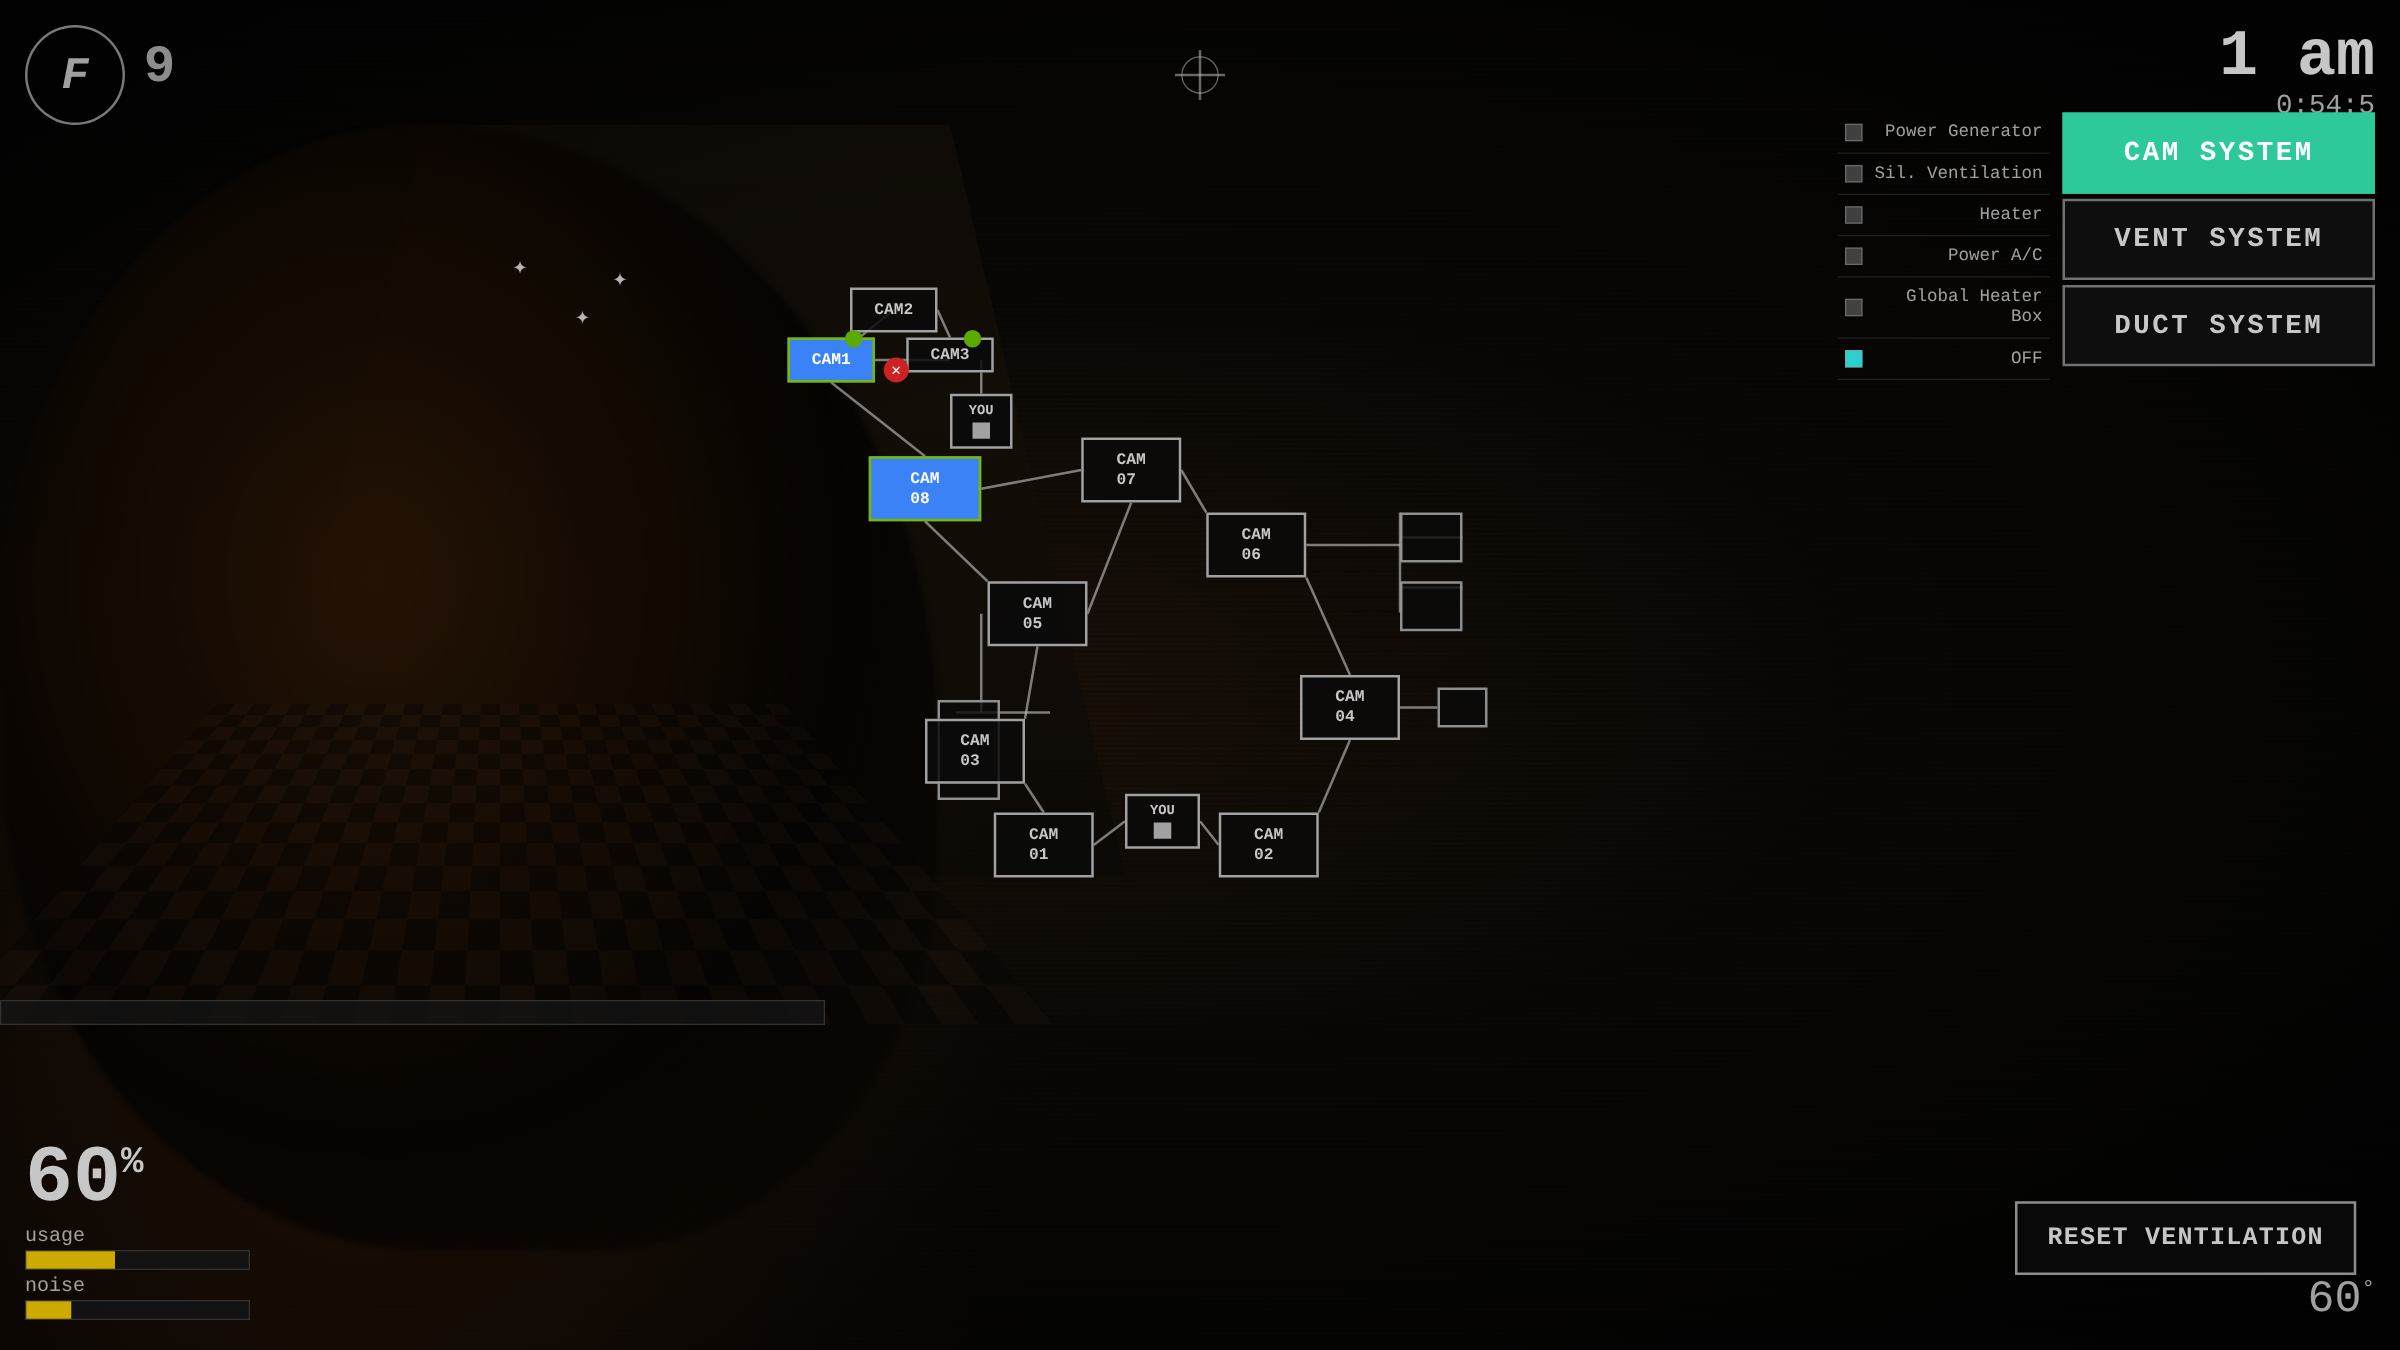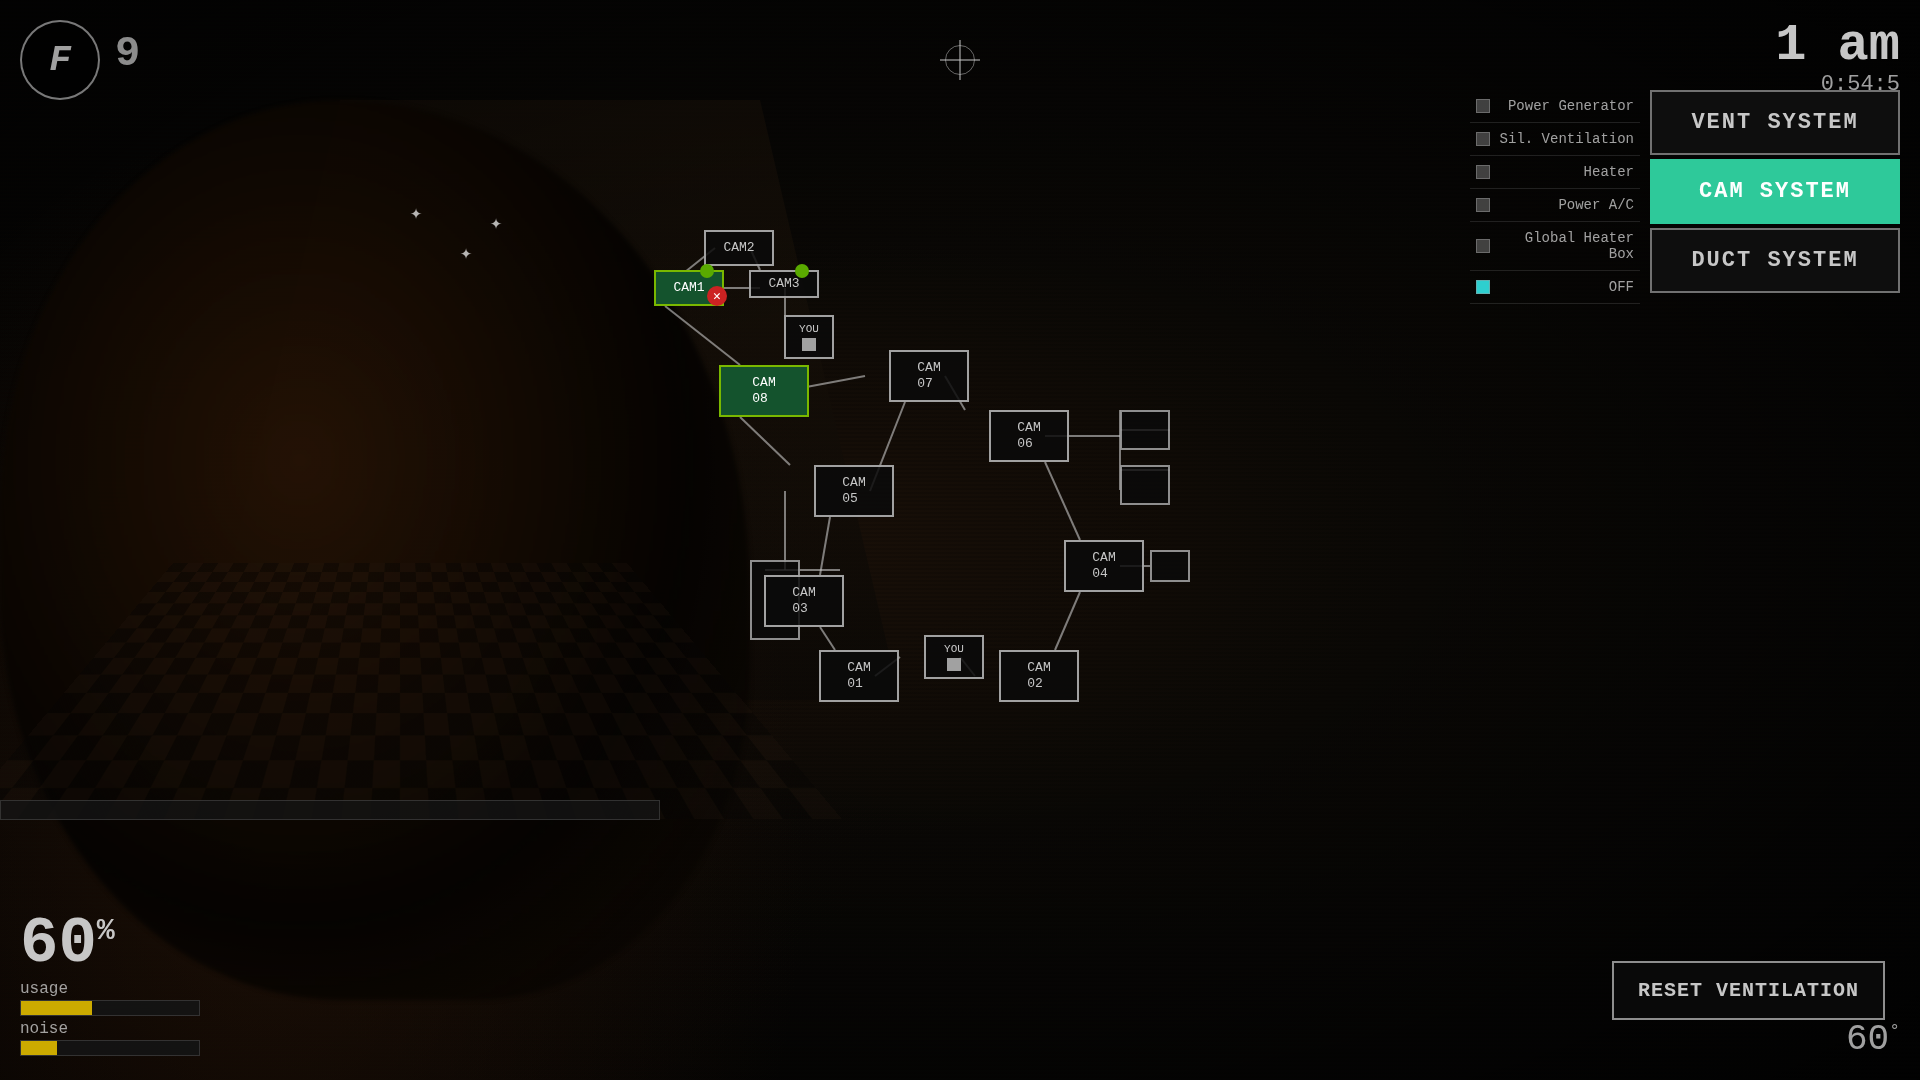--- a/index.html
+++ b/index.html
@@ -247,29 +247,28 @@
       z-index: 5;
       pointer-events: auto;
     }
 
     .cam-node {
       position: absolute;
       background: rgba(10,10,10,0.85);
       border: 2px solid rgba(200,200,200,0.8);
       color: rgba(220,220,220,0.9);
       font-size: 13px;
-      font-weight: normal;
+      font-weight: bold;
       font-family: 'Courier New', Courier, monospace;
       padding: 6px 8px;
       cursor: pointer;
       line-height: 1.2;
-      margin-left: 24px;
     }
     .cam-node.active {
-      background: #14532d;
+      background: #3b82f6;
       border-color: #7ab800;
       color: white;
     }
     .cam-node.you {
       background: rgba(10,10,10,0.85);
       border-color: rgba(200,200,200,0.8);
       display: flex;
       flex-direction: column;
       align-items: center;
       font-size: 11px;
@@ -443,22 +442,22 @@
   </div>
 
   <div class="night-counter">9</div>
 
   <div class="time-display">
     <div class="time-hour">1 am</div>
     <div class="time-seconds">0:54:5</div>
   </div>
 
   <div class="system-buttons">
+    <button class="sys-btn active">CAM SYSTEM</button>
     <button class="sys-btn">VENT SYSTEM</button>
-    <button class="sys-btn active">CAM SYSTEM</button>
     <button class="sys-btn">DUCT SYSTEM</button>
   </div>
 
   <div class="power-panel">
     <div class="power-item">
       <div class="power-indicator"></div>
       <span class="power-label">Power Generator</span>
     </div>
     <div class="power-item">
       <div class="power-indicator"></div>

